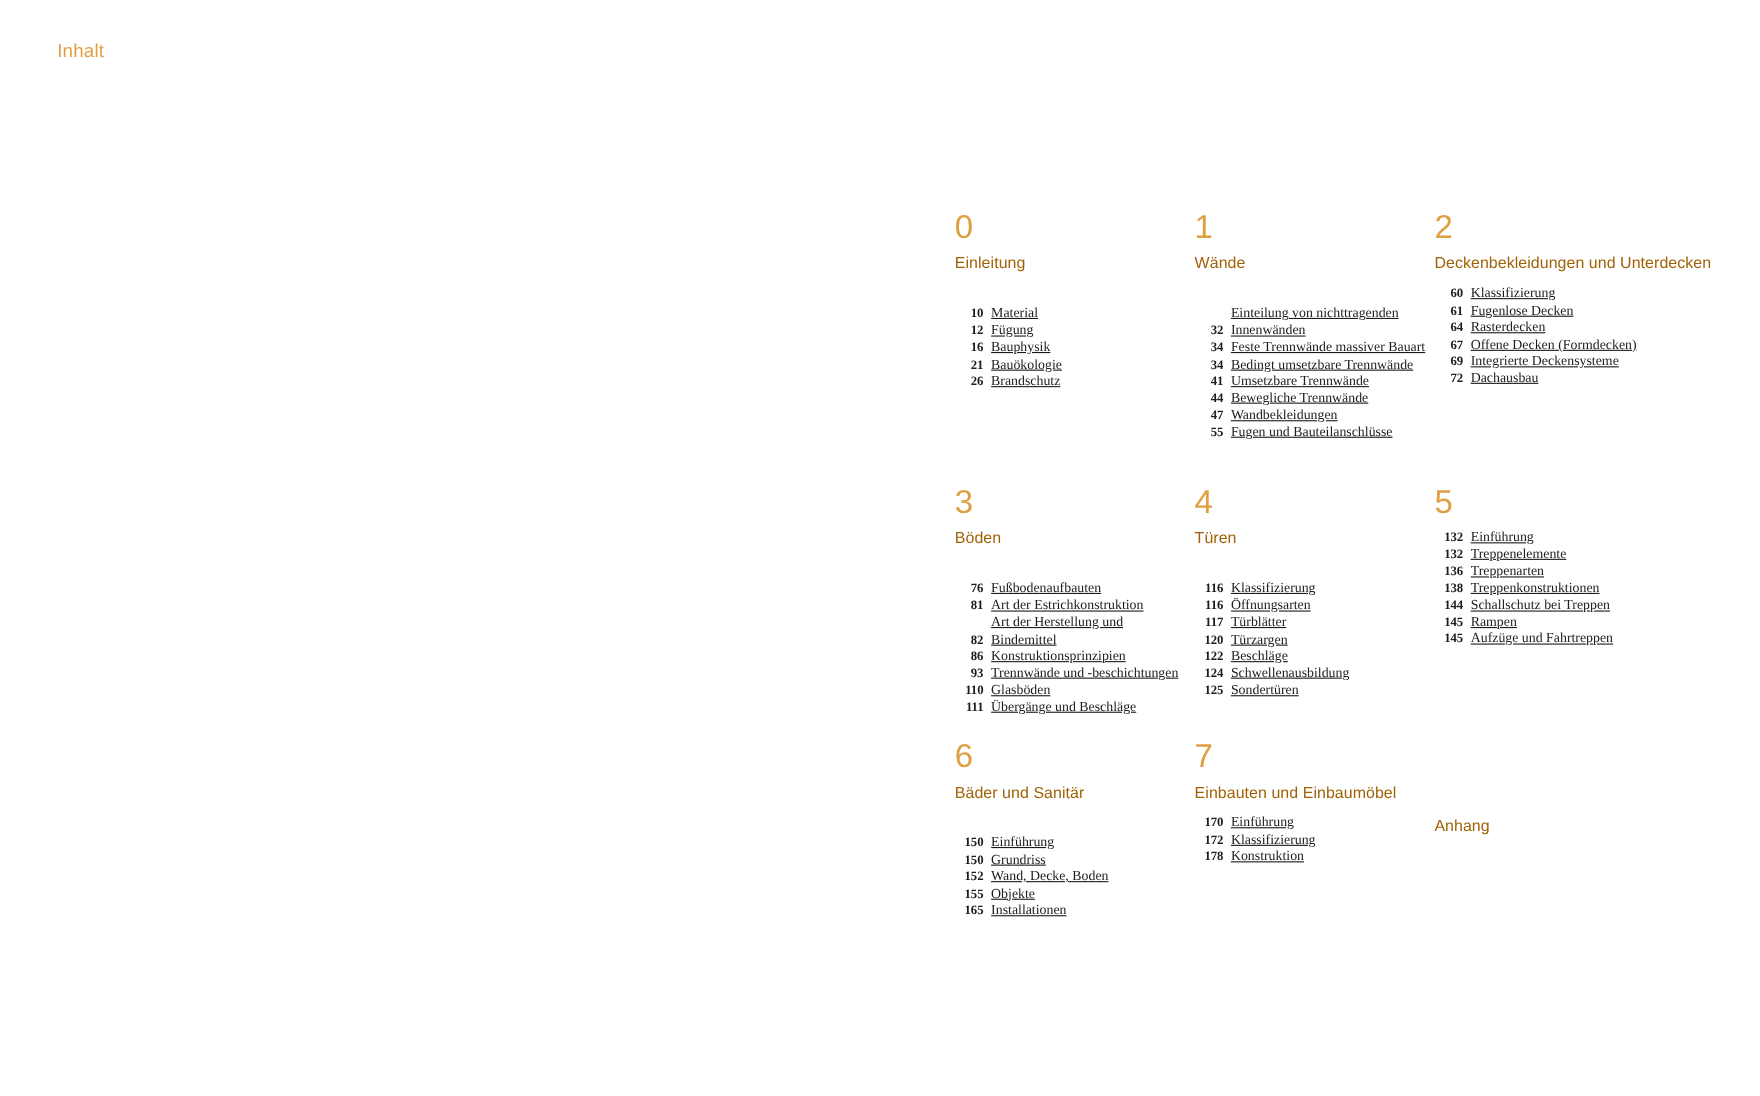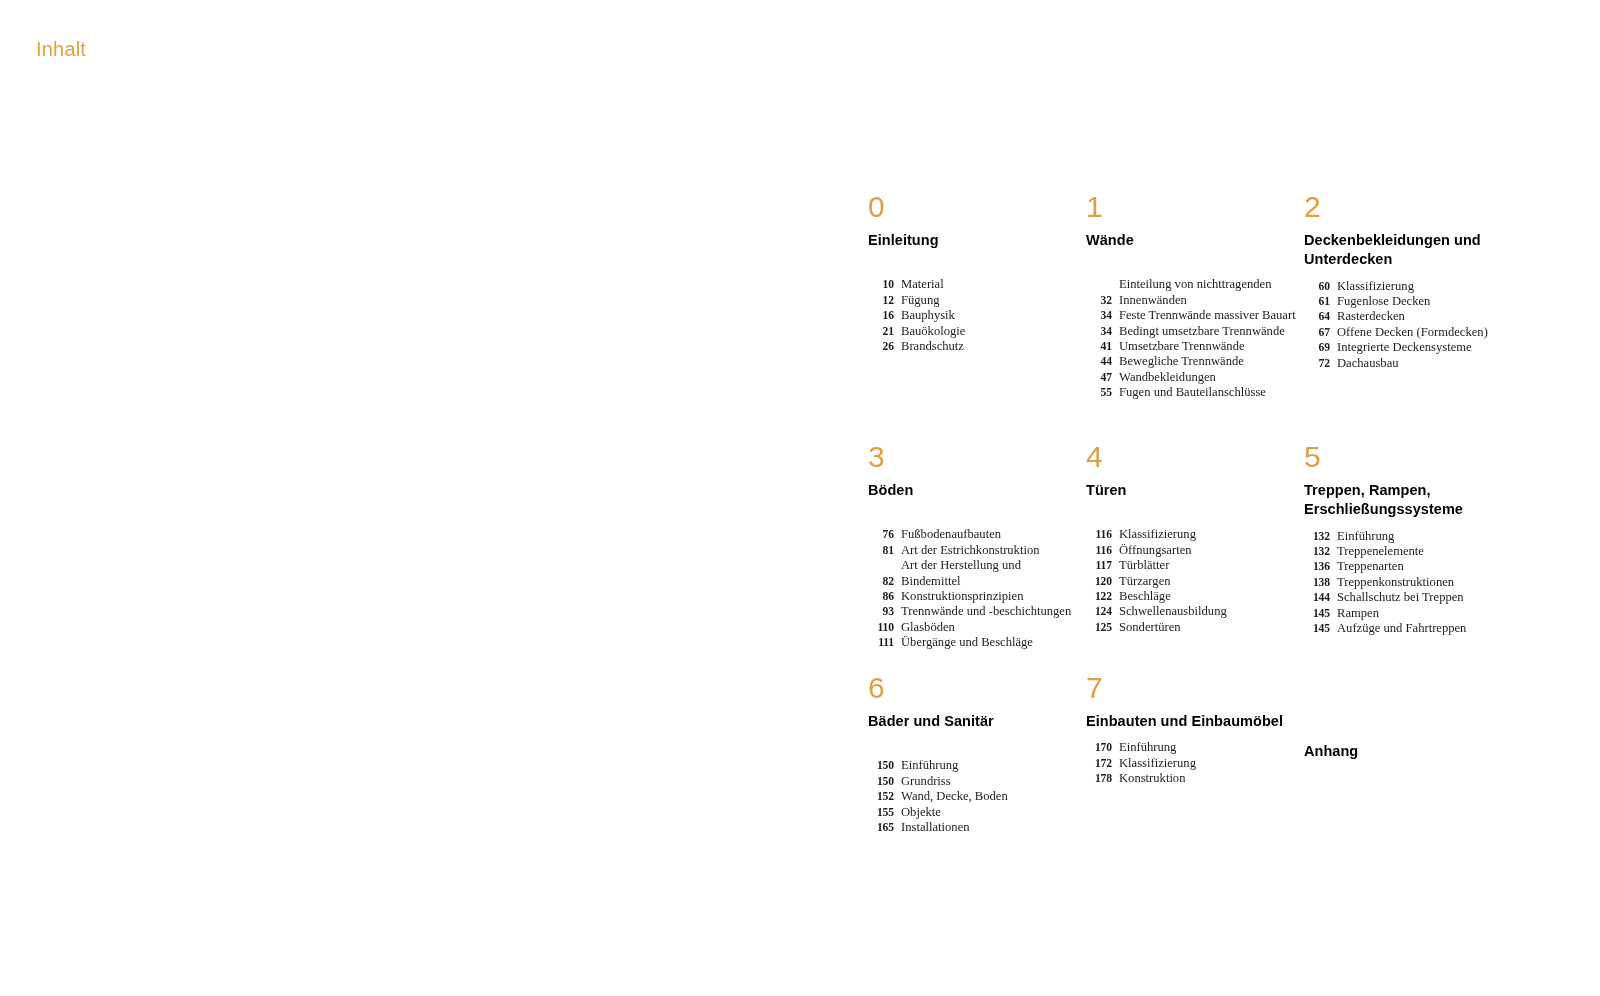--- a/index.html
+++ b/index.html
@@ -18,24 +18,24 @@
   .page {
     position: relative;
     width: 1600px;
     height: 996px;
     background: #ffffff;
   }
 
   
   .page-title {
     position: absolute;
-    left: 36px;
+    left: 52px;
     top: 38px;
     font-family: "Liberation Sans", sans-serif;
-    font-size: 20px;
+    font-size: 17px;
     font-weight: 400;
     letter-spacing: 0.2px;
     color: #dfa043;
     line-height: 1.1;
   }
 
   
   .toc-grid {
     position: absolute;
     left: 868px;
@@ -71,22 +71,22 @@
     color: #dfa043;
     line-height: 1;
     height: 30px;
     margin-bottom: 9px;
   }
   .sec-number.empty { visibility: hidden; }
 
   .sec-title {
     font-family: "Liberation Sans", sans-serif;
     font-size: 14.5px;
-    font-weight: 700;
-    color: #000000;
+    font-weight: 400;
+    color: #a16207;
     line-height: 1.33;
     letter-spacing: 0.05px;
     min-height: 19px;
   }
   .sec-title.offset-anhang {
     margin-top: 39px;
   }
 
   .entries {
     margin-top: 27px;
@@ -115,20 +115,21 @@
     font-weight: bold;
     font-size: 11.6px;
     letter-spacing: -0.1px;
     padding-right: 7px;
     box-sizing: content-box;
   }
 
   .entry-label {
     flex: 1 1 auto;
     white-space: pre-line;
+    text-decoration: underline;
   }
 </style>
 </head>
 <body>
 
 <div class="page">
 
   <div class="page-title">Inhalt</div>
 
   <div class="toc-grid">
@@ -299,22 +300,20 @@
           </div>
           <div class="entry">
             <span class="entry-page">125</span>
             <span class="entry-label">Sondertüren</span>
           </div>
         </div>
       </div>
 
       <div class="toc-col col-3">
         <div class="sec-number">5</div>
-        <div class="sec-title">Treppen, Rampen,
-Erschließungssysteme</div>
         <div class="entries tight">
           <div class="entry">
             <span class="entry-page">132</span>
             <span class="entry-label">Einführung</span>
           </div>
           <div class="entry">
             <span class="entry-page">132</span>
             <span class="entry-label">Treppenelemente</span>
           </div>
           <div class="entry">

